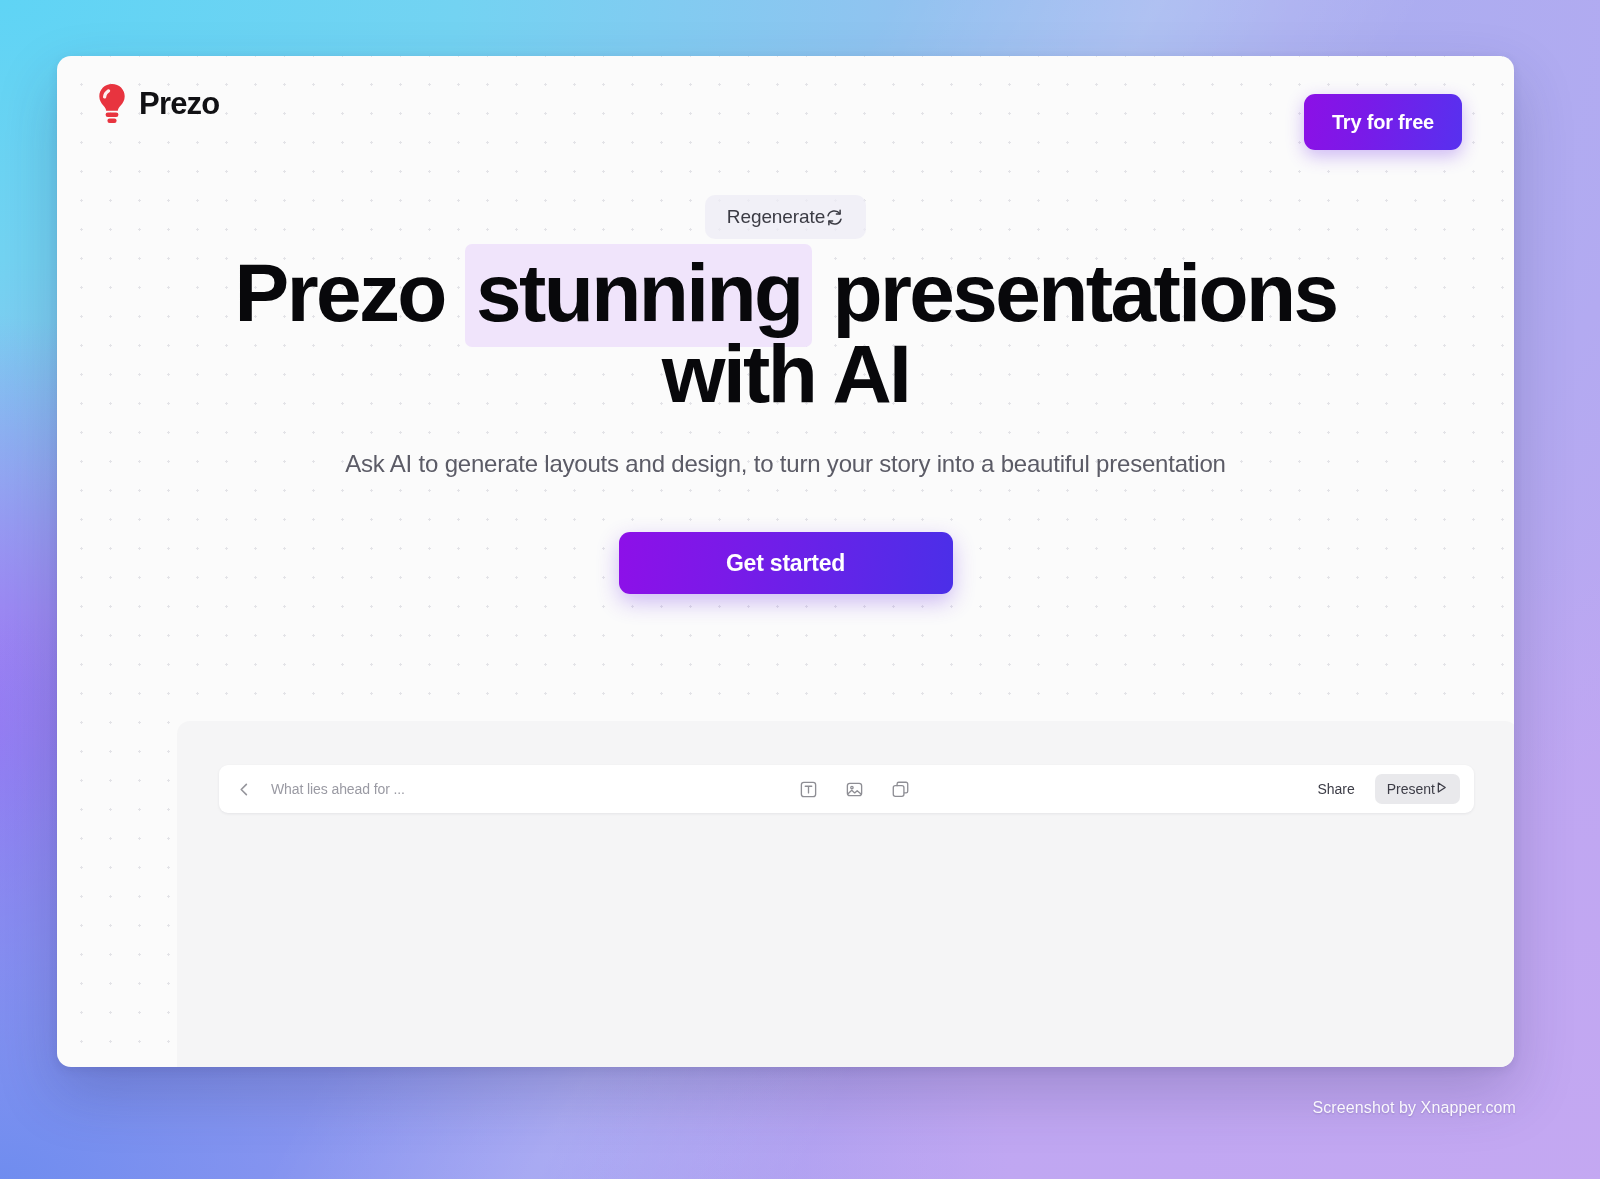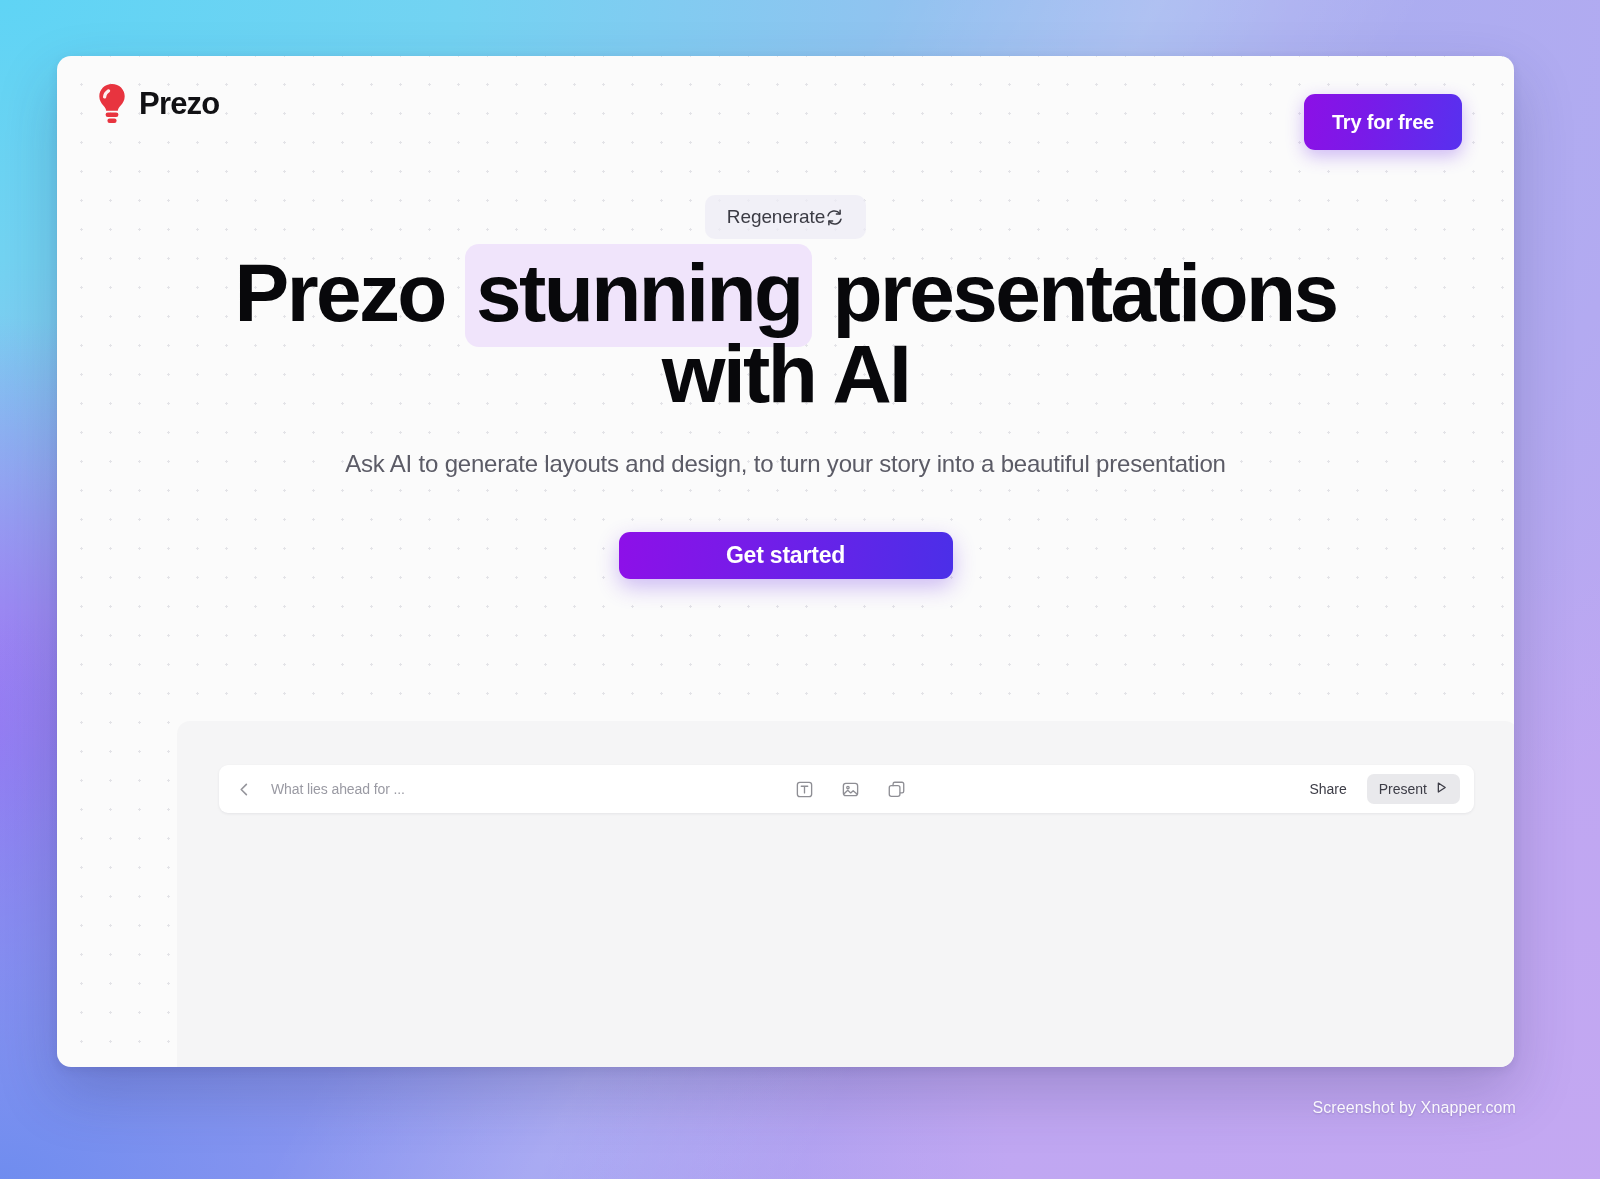--- a/index.html
+++ b/index.html
@@ -83,33 +83,33 @@
 
   #headline{
     margin-top:13px;
     text-align:center;
     font-size:82px; line-height:0.99; font-weight:700;
     letter-spacing:-2.6px; color:#08080b;
     max-width:1120px;
   }
   .hl-mark{
     background:#f0e4fb;
-    border-radius:14px;
+    border-radius:7px;
     padding:3px 11px 9px 11px;
     box-decoration-break:clone;
     -webkit-box-decoration-break:clone;
   }
   #subtitle{
     margin-top:36px;
     font-size:24px; color:#5b5b66; letter-spacing:-0.2px;
   }
   #get-started{
     margin-top:54px;
     border:none; cursor:pointer;
-    width:334px; height:47px;
+    width:334px; height:62px;
     border-radius:11px;
     font-size:23px; font-weight:700; color:#fff; letter-spacing:-0.2px;
     background:linear-gradient(95deg,#8d10e8 0%, #7a1ae8 32%, #4b2fe8 100%);
     box-shadow:0 8px 22px rgba(100,35,230,0.30);
   }
 
   
   #editor{
     position:absolute;
     left:120px; top:665px;
@@ -141,21 +141,21 @@
   #share-btn{
     border:none; background:transparent; cursor:pointer;
     height:30px; padding:0 14px; border-radius:7px;
     font-size:14px; color:#3c3c46; font-family:inherit;
   }
   #present-btn{
     border:none; cursor:pointer;
     height:30px; padding:0 12px; border-radius:7px;
     background:#e9e9ec; color:#3c3c46;
     font-size:14px; font-family:inherit;
-    display:flex; align-items:center; gap:8px;
+    display:flex; align-items:center; 
   }
 
   
   #watermark{
     position:absolute;
     right:84px; bottom:62px;
     font-size:16px; color:#ffffff;
     letter-spacing:0.1px;
     text-shadow:0 1px 2px rgba(60,50,110,0.28);
     opacity:.92;

